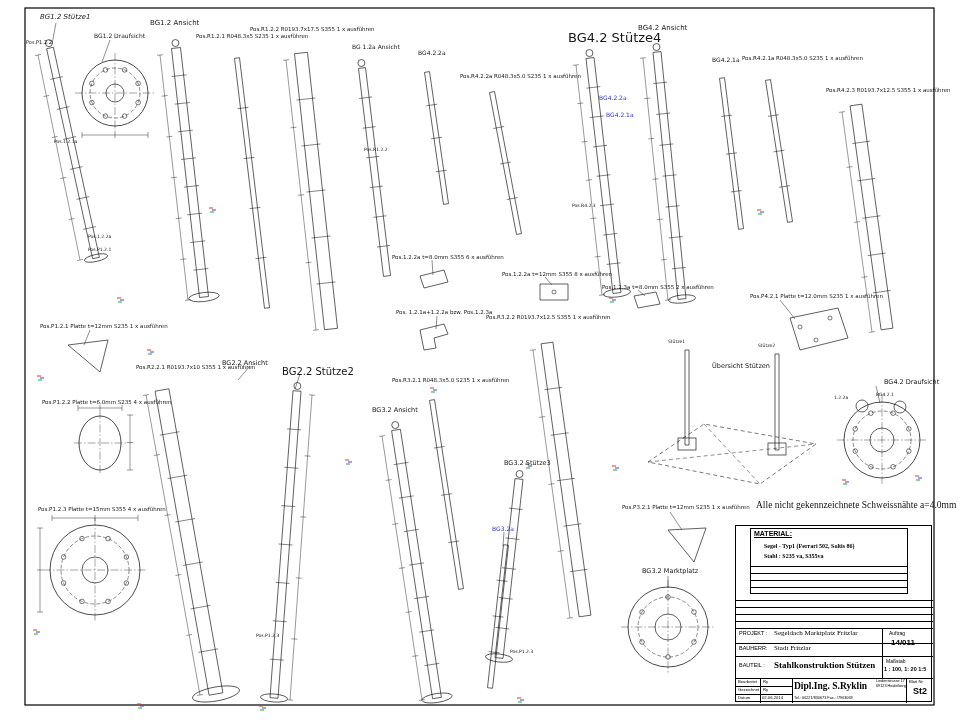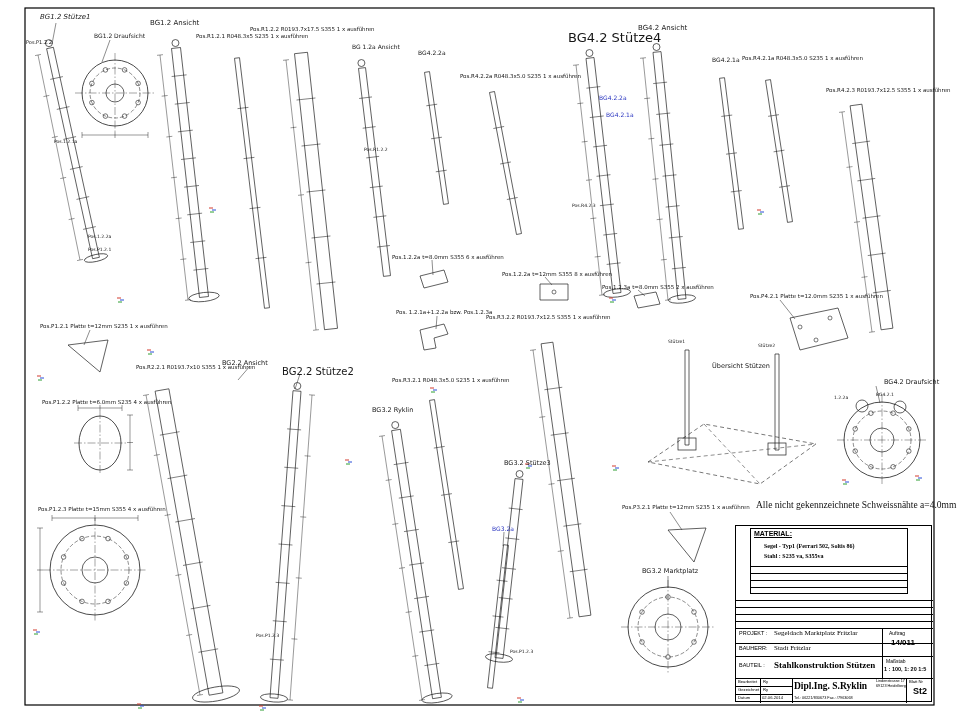--- a/index.html
+++ b/index.html
@@ -419,21 +419,21 @@
     <div class="lbl" style="left: 502px; top: 271px; font-size: 5.5px;">Pos.1.2.2a  t=12mm S355  8 x ausführen</div>
     <div class="lbl" style="left: 602px; top: 284px; font-size: 5.5px;">Pos.1.2.3a t=8.0mm S355  2 x ausführen</div>
     <div class="lbl" style="left: 396px; top: 309px; font-size: 5.5px;">Pos. 1.2.1a+1.2.2a bzw. Pos.1.2.3a</div>
     <div class="lbl" style="left: 486px; top: 314px; font-size: 5.5px;">Pos.R3.2.2 R0193.7x12.5 S355  1 x ausführen</div>
     <div class="lbl" style="left: 750px; top: 293px; font-size: 5.5px;">Pos.P4.2.1 Platte t=12.0mm S235  1 x ausführen</div>
     <div class="lbl" style="left: 40px; top: 323px; font-size: 5.5px;">Pos.P1.2.1 Platte t=12mm S235  1 x ausführen</div>
     <div class="lbl" style="left: 136px; top: 364px; font-size: 5.5px;">Pos.R2.2.1 R0193.7x10 S355  1 x ausführen</div>
     <div class="lbl" style="left: 222px; top: 360px; font-size: 6.5px;">BG2.2 Ansicht</div>
     <div class="lbl" style="left: 282px; top: 366px; font-size: 10px;">BG2.2 Stütze2</div>
     <div class="lbl" style="left: 392px; top: 377px; font-size: 5.5px;">Pos.R3.2.1 R048.3x5.0 S235  1 x ausführen</div>
-    <div class="lbl" style="left: 372px; top: 407px; font-size: 6.5px;">BG3.2 Ryklin</div>
+    <div class="lbl" style="left: 372px; top: 407px; font-size: 6.5px;">BG3.2 Ansicht</div>
     <div class="lbl" style="left: 42px; top: 399px; font-size: 5.5px;">Pos.P1.2.2 Platte t=6.0mm S235  4 x ausführen</div>
     <div class="lbl" style="left: 712px; top: 363px; font-size: 6.5px;">Übersicht Stützen</div>
     <div class="lbl" style="left: 854px; top: 379px; font-size: 6.5px; margin-left: 30px;">BG4.2 Draufsicht</div>
     <div class="lbl" style="left: 834px; top: 396px; font-size: 4.5px;">1.2.2a</div>
     <div class="lbl" style="left: 876px; top: 393px; font-size: 4.5px;">BG4.2.1</div>
     <div class="lbl" style="left: 504px; top: 460px; font-size: 6.5px;">BG3.2 Stütze3</div>
     <div class="lbl" style="left: 492px; top: 526px; font-size: 6px; color: rgb(42, 53, 192);">BG3.2a</div>
     <div class="lbl" style="left: 38px; top: 506px; font-size: 5.5px;">Pos.P1.2.3 Platte t=15mm S355  4 x ausführen</div>
     <div class="lbl" style="left: 622px; top: 504px; font-size: 5.5px;">Pos.P3.2.1 Platte t=12mm S235  1 x ausführen</div>
     <div class="lbl" style="left: 642px; top: 568px; font-size: 6.5px;">BG3.2 Marktplatz</div>

